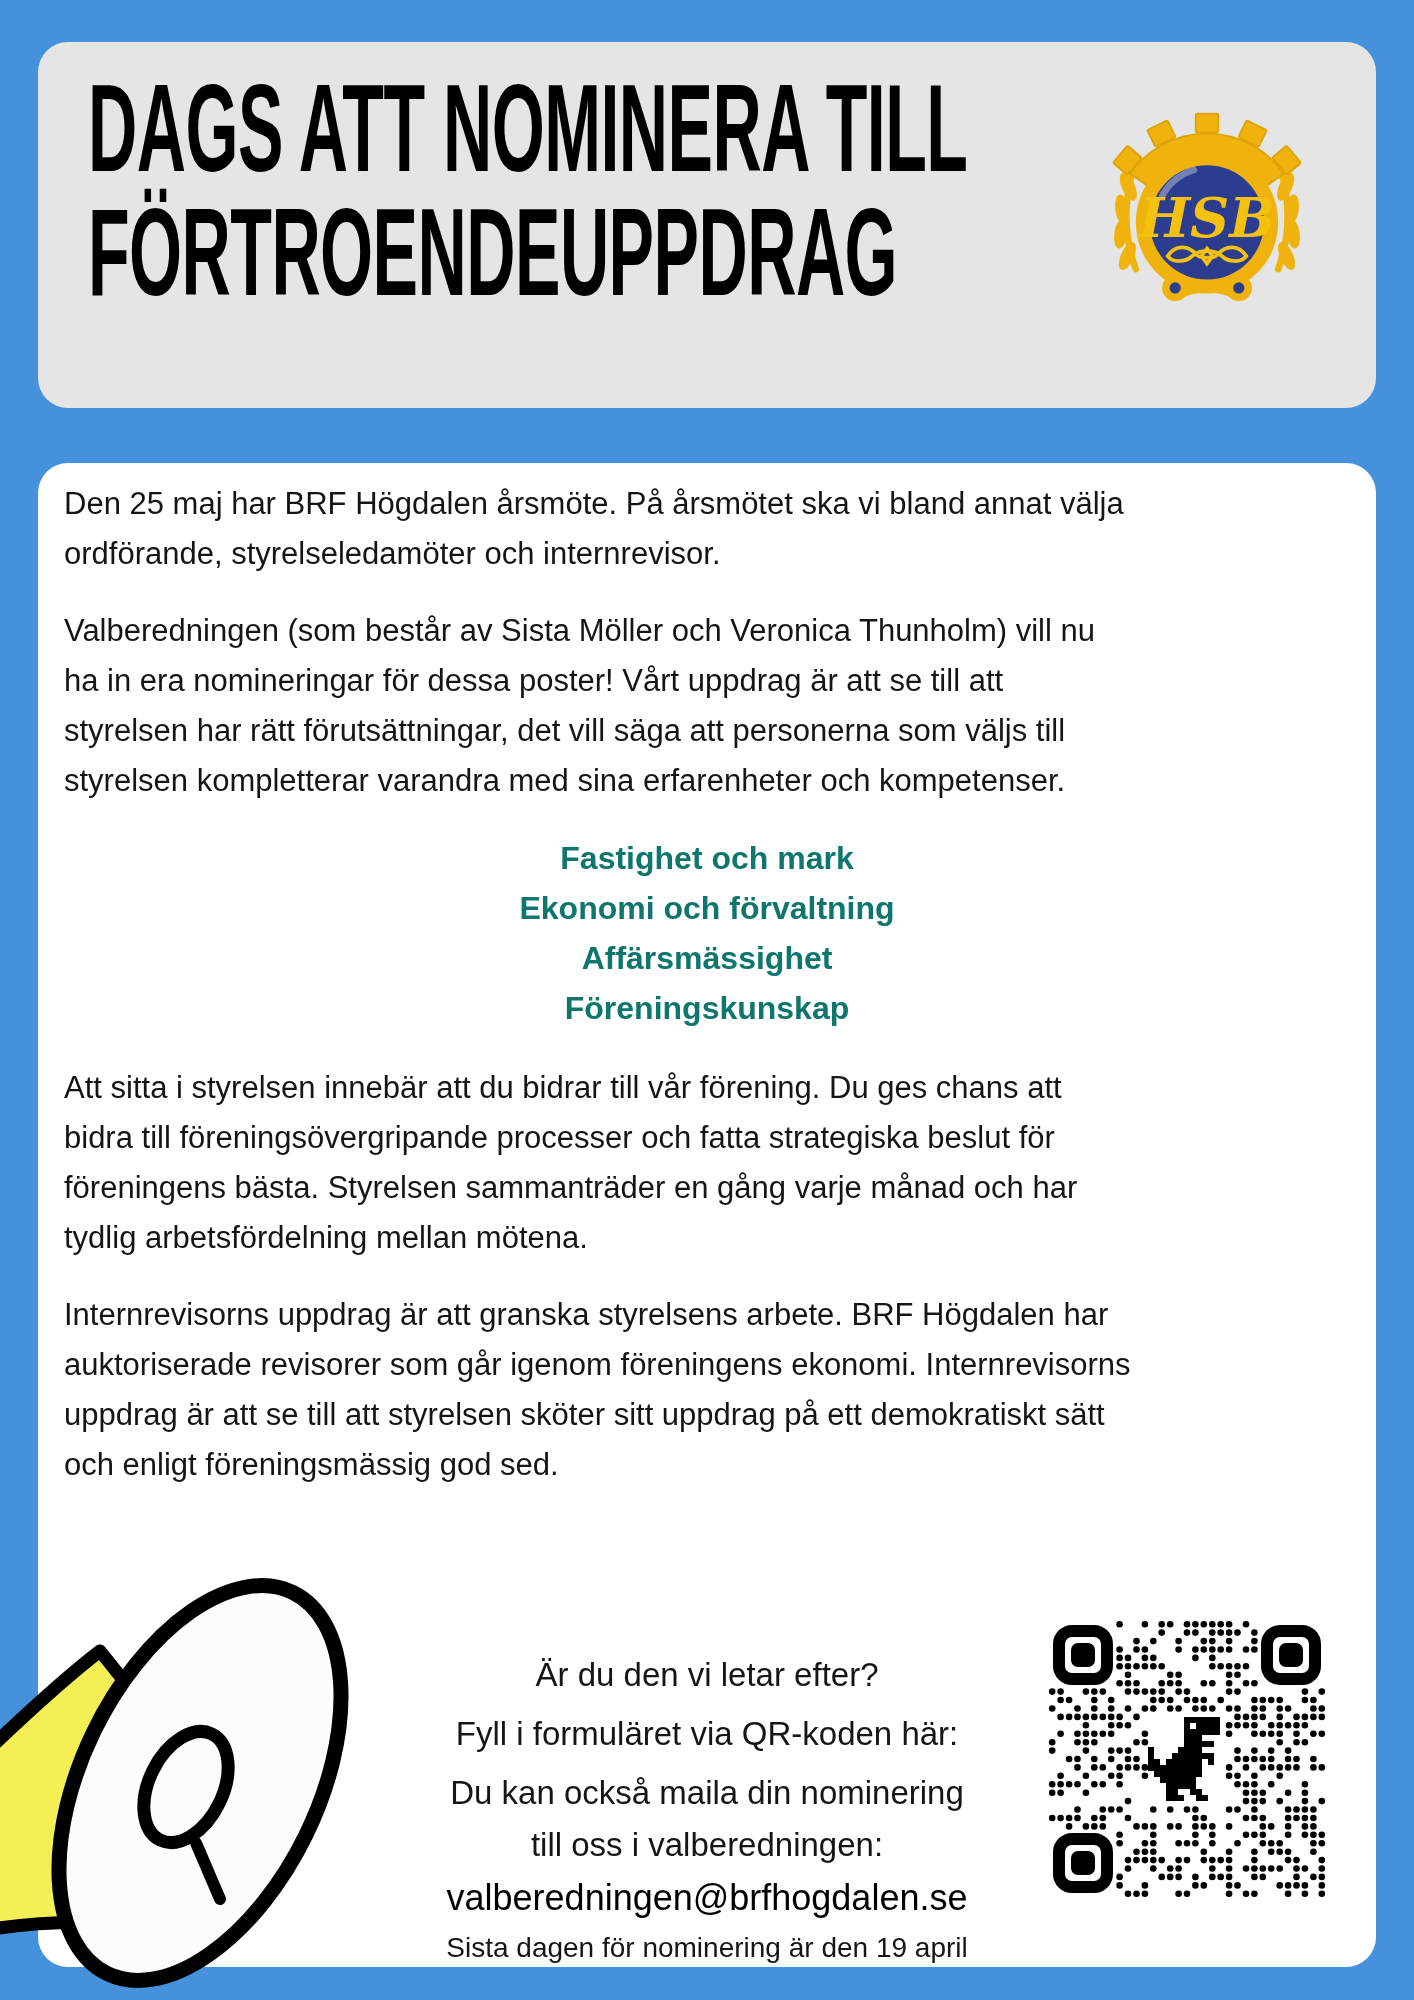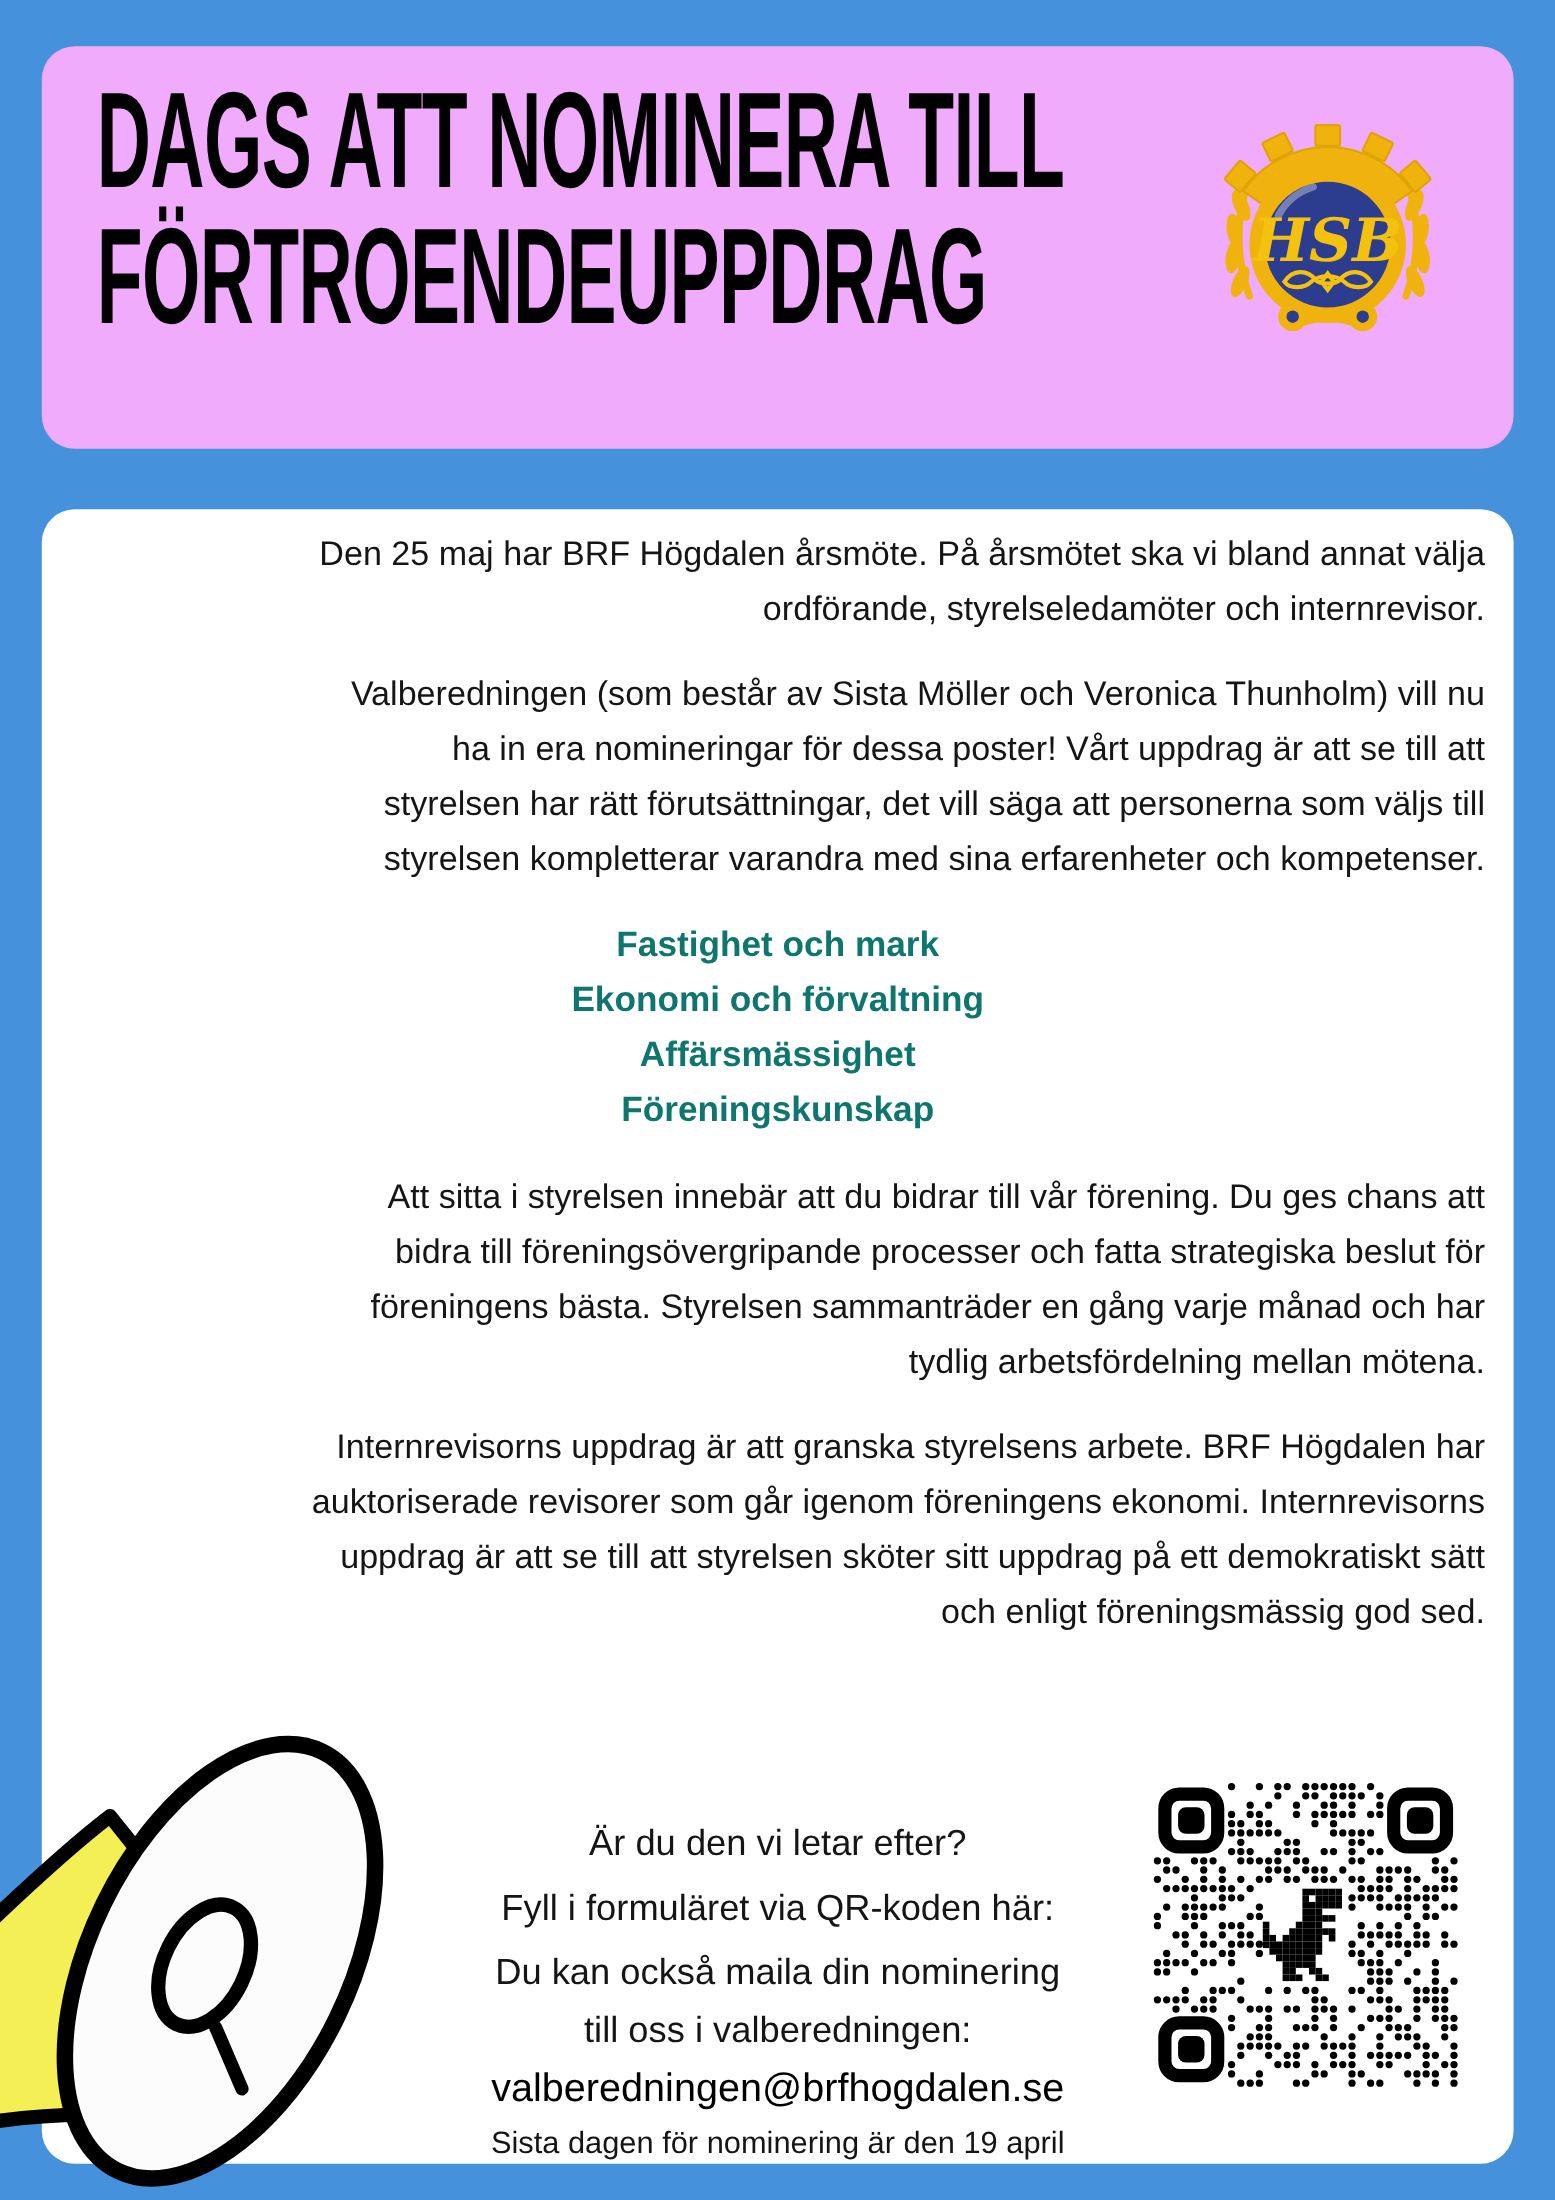--- a/index.html
+++ b/index.html
@@ -5,37 +5,37 @@
   html,body{margin:0;padding:0;background:#666;}
   .poster{
     position:relative;width:1414px;height:2000px;overflow:hidden;
     background:#4691DC;
     font-family:"Liberation Sans",sans-serif;color:#111;
     margin:0 auto;
   }
   
   .header-card{
     position:absolute;left:38px;top:42px;width:1338px;height:366px;
-    background:#f0abfc;border-radius:30px;
+    background:#e5e5e5;border-radius:30px;
   }
   .title{position:absolute;left:50px;top:24px;}
   .title-line{
     font-weight:bold;font-size:124px;line-height:124px;color:#000;
     white-space:nowrap;transform:scaleX(0.55);transform-origin:0 50%;
     letter-spacing:-1px;
   }
   .logo-wrap{position:absolute;right:66px;top:58px;width:206px;height:226px;}
   
   .content-card{
     position:absolute;left:38px;top:463px;width:1338px;height:1504px;
     background:#ffffff;border-radius:30px;
   }
   .content-inner{padding:16px 26px 0;}
   p.body-par{
-    margin:0 0 27px;font-size:31px;line-height:50px;text-align:right;
+    margin:0 0 27px;font-size:31px;line-height:50px;text-align:left;
     white-space:pre-line;color:#151515;
   }
   p.body-par.intro{margin-bottom:4px;}
   .skills{margin:0 0 30px;text-align:center;}
   .skill{font-size:32px;line-height:50px;font-weight:bold;color:#0f766e;}
   
   .footer-text{position:absolute;left:38px;top:1645px;width:1338px;text-align:center;}
   .f-line{font-size:33px;line-height:59px;margin:0;color:#151515;}
   .f-line3{font-size:33px;line-height:52px;margin:4px 0 0;white-space:pre-line;color:#151515;}
   .f-email{font-size:36px;font-weight:normal;line-height:54px;margin:0;color:#000;}

